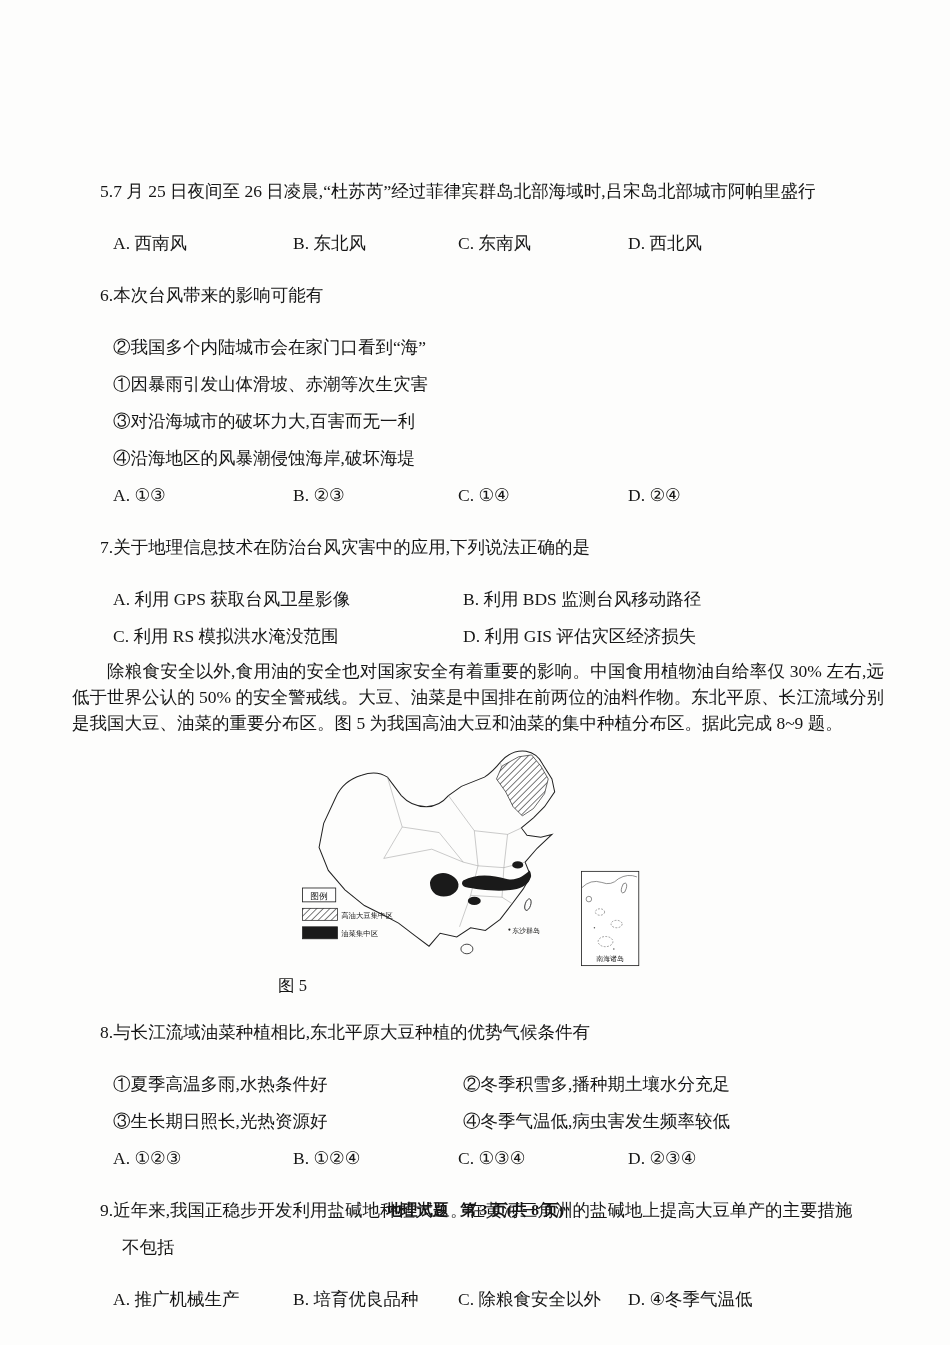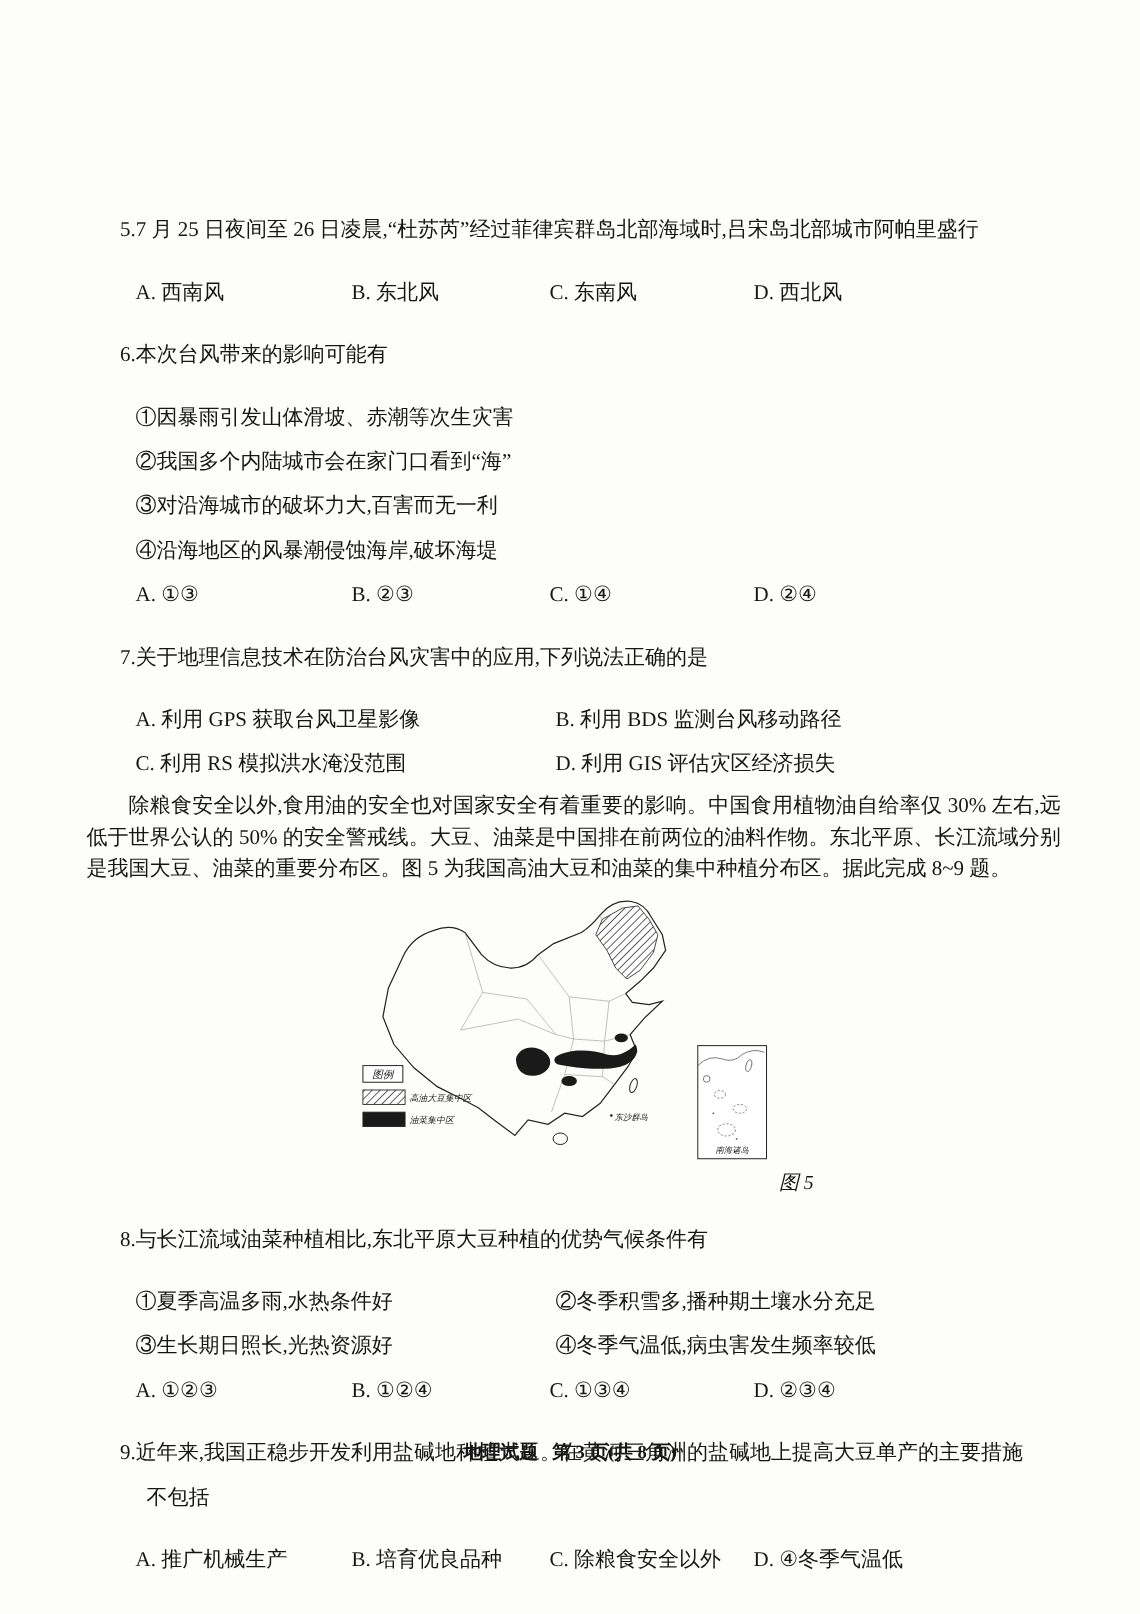--- a/index.html
+++ b/index.html
@@ -12,23 +12,23 @@
     color: #161616;
   }
   .content { padding: 158px 66px 0 72px; font-size: 17.5px; }
   .q { margin-left: 13px; }
   .stem { margin: 15px; padding-left: 22px; text-indent: -22px; line-height: 37px; }
   .indent { margin-left: 28px; }
   .subcol div { line-height: 37px; }
   .grid4 { display: grid; grid-template-columns: 180px 165px 170px 1fr; line-height: 37px; }
   .grid2 { display: grid; grid-template-columns: 350px 1fr; line-height: 37px; }
   .passage { margin: 3px 0 6px; line-height: 26px; text-align: justify; text-indent: 2em; }
-  figure.figure { margin: 4px auto 0; width: 400px; font-style: italic; }
+  figure.figure { margin: 4px auto 0; width: 400px; }
   .figure svg { display: block; margin: 0 auto; }
-  .caption { text-align: right; font-size: 16.5px; line-height: 26px; margin-top: 0; }
+  .caption { text-align: left; font-size: 16.5px; line-height: 26px; margin-top: 0; }
   .footer {
     position: absolute; left: 0; top: 1200px; width: 100%;
     text-align: center; font-weight: bold; font-size: 15.5px; white-space: pre;
   }
   svg text { font-family: "Liberation Serif", "DejaVu Serif", serif; fill: #161616; }
 </style>
 </head>
 <body>
 
 <div class="content">
@@ -39,22 +39,22 @@
       <span>A. 西南风</span>
       <span>B. 东北风</span>
       <span>C. 东南风</span>
       <span>D. 西北风</span>
     </div>
   </section>
 
   <section class="q">
     <p class="stem"><span>6.</span><span>本次台风带来的影响可能有</span></p>
     <div class="indent subcol">
+      <div>②我国多个内陆城市会在家门口看到“海”</div>
       <div>①因暴雨引发山体滑坡、赤潮等次生灾害</div>
-      <div>②我国多个内陆城市会在家门口看到“海”</div>
       <div>③对沿海城市的破坏力大,百害而无一利</div>
       <div>④沿海地区的风暴潮侵蚀海岸,破坏海堤</div>
     </div>
     <div class="grid4 indent">
       <span>A. ①③</span>
       <span>B. ②③</span>
       <span>C. ①④</span>
       <span>D. ②④</span>
     </div>
   </section>

